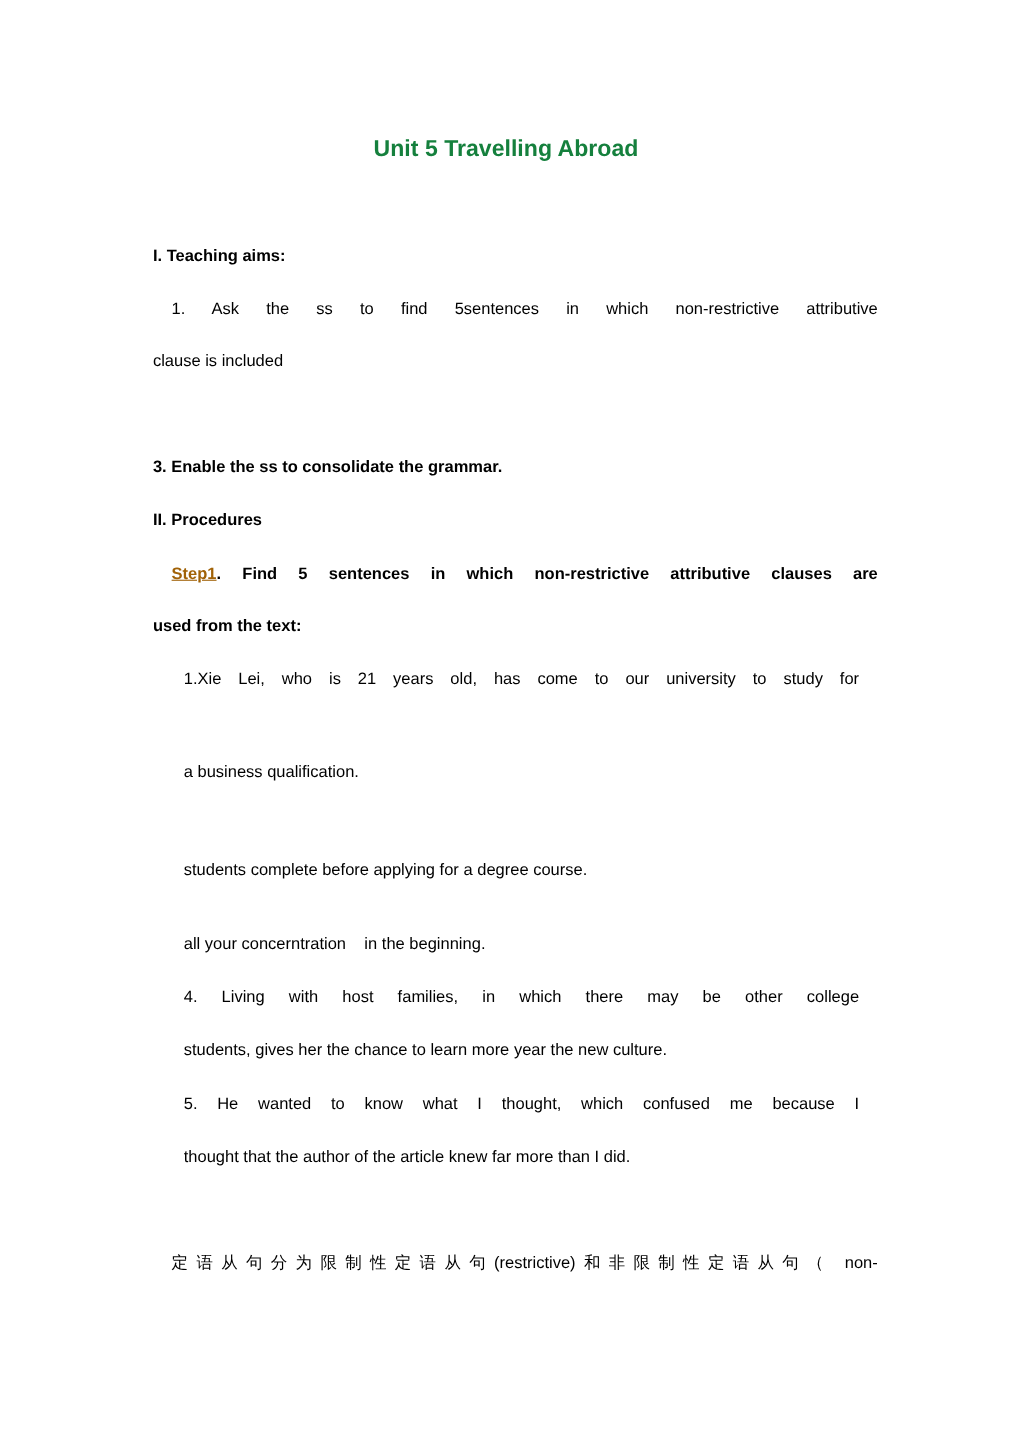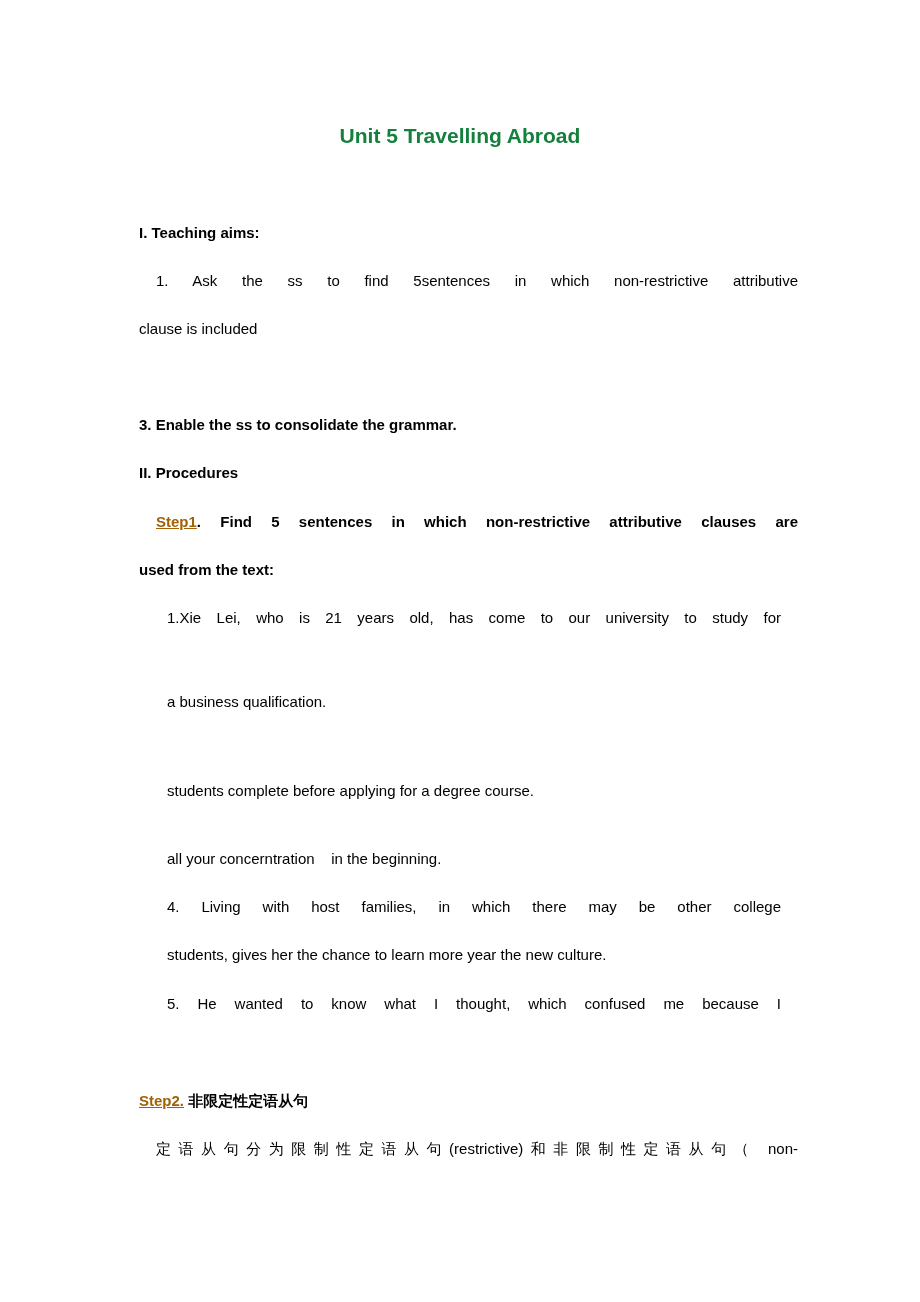--- a/index.html
+++ b/index.html
@@ -50,20 +50,18 @@
   <div class="line indent" style="top:654px;margin-top:36px;">a business qualification.</div>
 
   <div class="line indent" style="top:779px;">students complete before applying for a degree course.</div>
 
   <div class="line indent" style="top:847px; white-space:pre;">all your concerntration    in the beginning.</div>
 
   <div class="line indent-justify" style="top:895px;">4. Living with host families, in which there may be other college</div>
   <div class="line indent" style="top:943px;">students, gives her the chance to learn more year the new culture.</div>
 
   <div class="line indent-justify" style="top:992px;">5. He wanted to know what I thought, which confused me because I</div>
+  <div class="line indent" style="top:1040px;">thought that the author of the article knew far more than I did.</div>
 
-  <div class="line plain" style="top:1089px;">
-    <a class="step-link">Step2.</a><span class="bold" style="white-space:pre;"> 非限定性定语从句</span>
-  </div>
 
   <div class="line justify" style="top:1137px;">定语从句分为限制性定语从句(restrictive)和非限制性定语从句（  non-</div>
 
 </div>
 
 </body></html>

